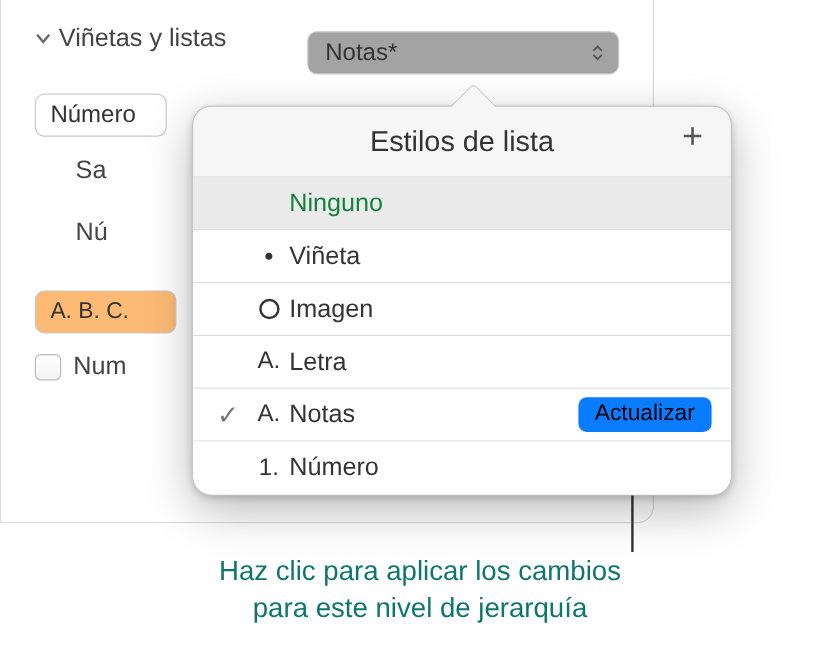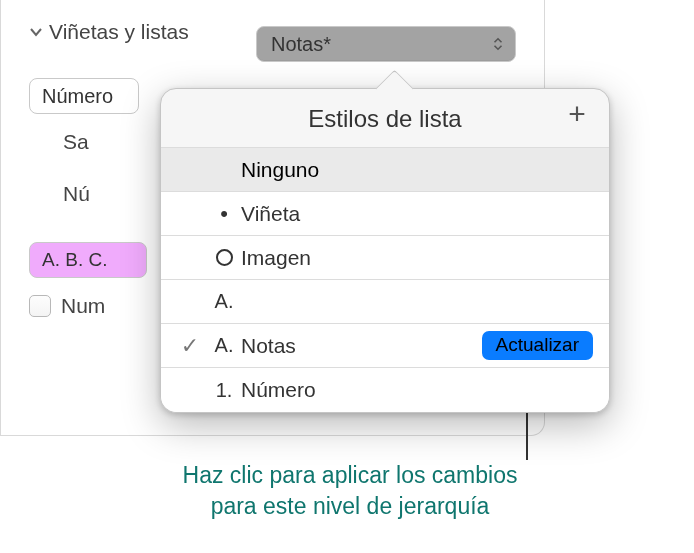--- a/index.html
+++ b/index.html
@@ -71,21 +71,21 @@
       padding: 0 12px;
       font-size: 20px;
       color: #333;
     }
     .stub-row { display: flex; align-items: center; font-size: 21px; color: #444; margin-bottom: 20px; padding-left: 2px; }
     .abc-field {
       width: 118px;
       height: 36px;
       border: 1px solid #c9c9c9;
       border-radius: 8px;
-      background: #f0abfc;
+      background: #fdba74;
       display: flex;
       align-items: center;
       padding: 0 12px;
       font-size: 19px;
       color: #333;
       margin-right: 12px;
     }
     .checkbox-row {
       display: flex;
       align-items: center;
@@ -159,21 +159,21 @@
       height: 44px;
       border-bottom: 1px solid #dcdcdc;
       padding: 0 16px 0 12px;
       font-size: 21px;
       color: #333;
       background: #fff;
     }
     .list-item:last-child { border-bottom: none; border-radius: 0 0 16px 16px; }
     .list-item.ninguno {
       background: #eaeaea;
-      color: #000000;
+      color: #15803d;
     }
     .check-col {
       width: 34px;
       display: flex;
       justify-content: center;
       color: #777;
       font-size: 22px;
     }
     .bullet-col {
       width: 34px;
@@ -297,20 +297,21 @@
       <div class="check-col"></div>
       <div class="bullet-col">
           <div class="bullet-circle"></div>
         </div>
       <div class="label-col">Imagen</div>
     </div>
 
     <div class="list-item">
       <div class="check-col"></div>
       <div class="bullet-col" style="font-size:20px;">A.</div>
+      <div class="label-col">Letra</div>
     </div>
 
     <div class="list-item">
       <div class="check-col">✓</div>
       <div class="bullet-col" style="font-size:20px;">A.</div>
       <div class="label-col">Notas</div>
       <div class="update-btn">Actualizar</div>
     </div>
 
     <div class="list-item">

